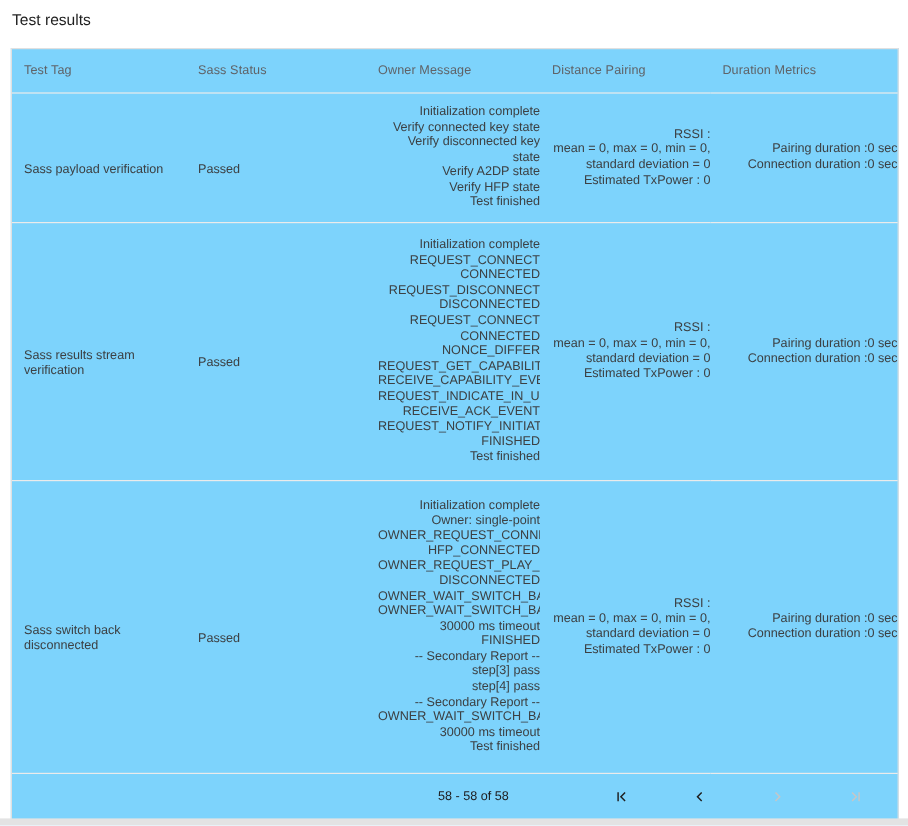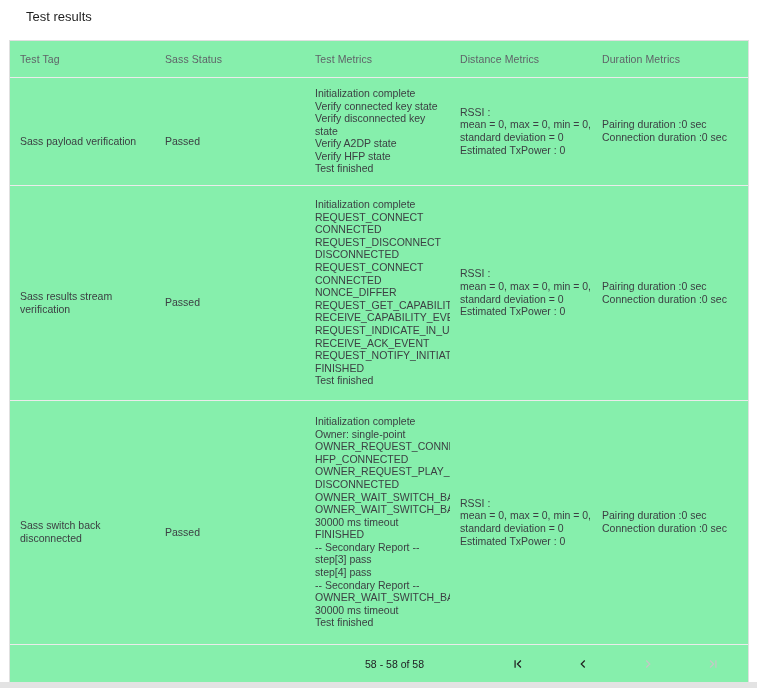--- a/index.html
+++ b/index.html
@@ -9,28 +9,27 @@
     font-family: "Liberation Sans", sans-serif;
     overflow: hidden;
     position: relative;
   }
   .page-title {
     position: absolute;
     top: 9px; left: 10px;
     font-size: 13px;
     font-weight: 500;
     color: #1f1f1f;
-    margin-left: 16px;
   }
   .table-wrap {
     position: absolute;
     top: 40px; left: 9px;
     width: 740px;
     border: 1px solid #e0e0e0;
-    background: #86efac;
+    background: #7dd3fc;
   }
   table.results {
     width: 100%;
     border-collapse: collapse;
     table-layout: fixed;
   }
   col.c1 { width: 145px; }
   col.c2 { width: 150px; }
   col.c3 { width: 145px; }
   col.c4 { width: 142px; }
@@ -50,20 +49,21 @@
     letter-spacing: 0.1px;
   }
   td { color: #3c4043; }
   tr.r1 td { height: 108px; }
   tr.r2 td { height: 215px; }
   tr.r3 td { height: 244px; }
   .multiline {
     white-space: pre;
     line-height: 12.6px;
     overflow: hidden;
+    text-align: right;
   }
   .wrapline { line-height: 12.6px; margin-top: 20px; }
   .pager {
     height: 39px;
     display: flex;
     align-items: center;
     justify-content: flex-end;
     padding-right: 28px;
   }
   .pager-label {
@@ -100,22 +100,22 @@
       <col class="c1">
         <col class="c2">
         <col class="c3">
         <col class="c4">
         <col class="c5">
     </colgroup>
     <thead>
       <tr>
         <th>Test Tag</th>
         <th>Sass Status</th>
-        <th>Test Metrics</th>
-        <th>Distance Metrics</th>
+        <th>Owner Message</th>
+        <th>Distance Pairing</th>
         <th>Duration Metrics</th>
       </tr>
     </thead>
     <tbody>
       <tr class="r1">
         <td>
             <div class="wrapline">Sass payload verification</div>
           </td>
         <td>
             <div class="wrapline">Passed</div>

